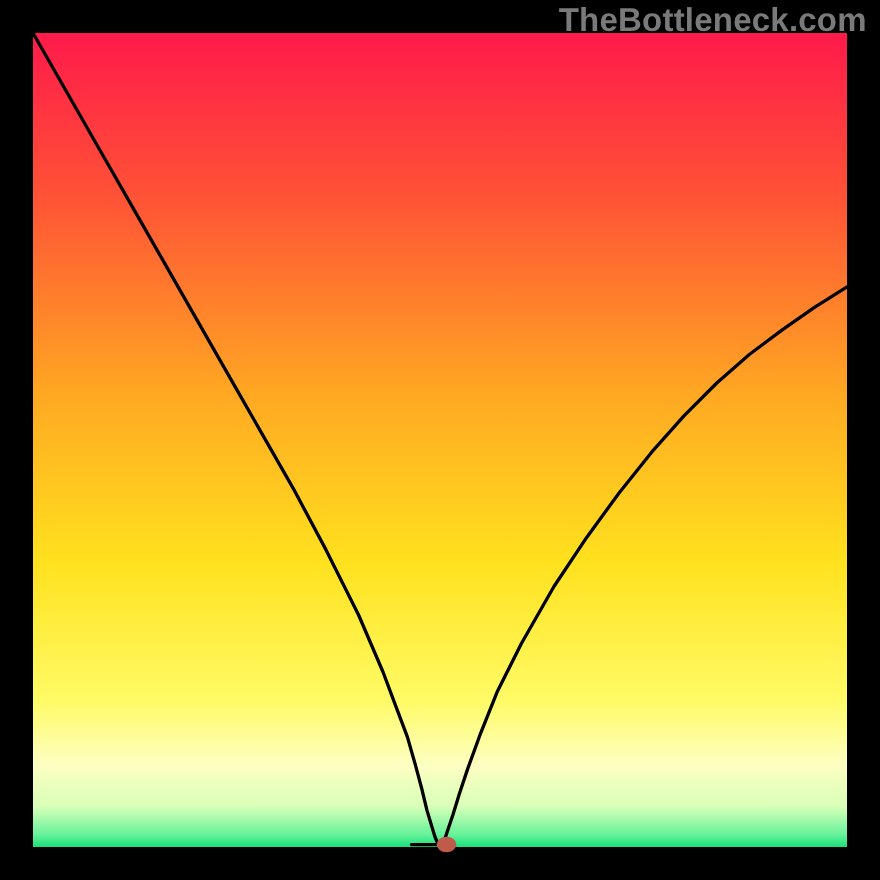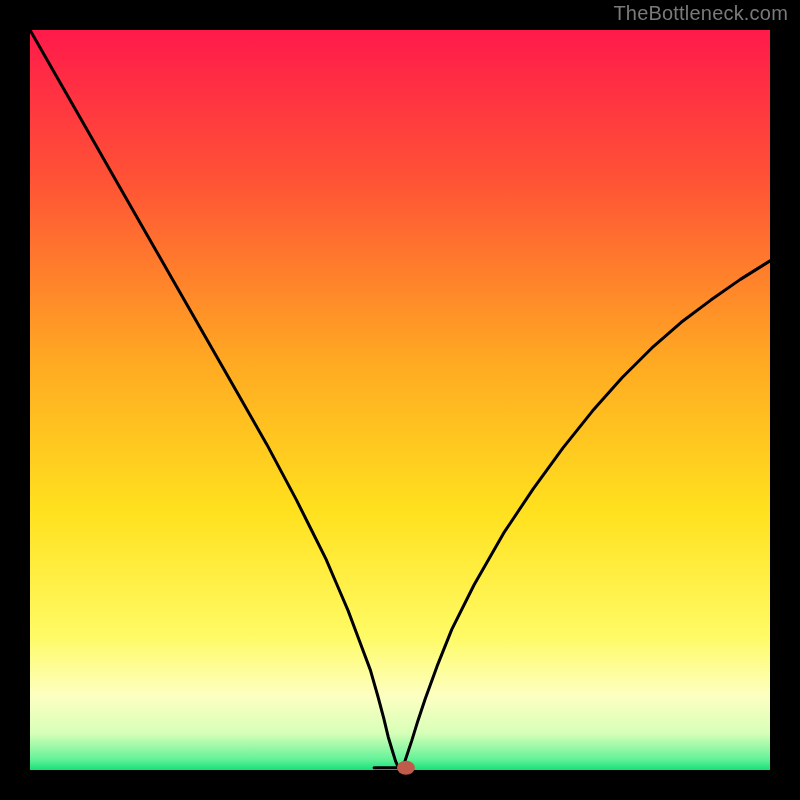--- a/index.html
+++ b/index.html
@@ -17,22 +17,22 @@
     top: 0;
     width: 800px;
     height: 800px;
     background: #000;
   }
   .watermark {
     position: absolute;
     top: 2px;
     right: 12px;
     color: #7a7a7a;
-    font-size: 20px;
-    font-weight: 400;
+    font-size: 30px;
+    font-weight: 700;
     letter-spacing: 0.2px;
     user-select: none;
   }
   svg {
     position: absolute;
     left: 0;
     top: 0;
   }
 </style>
 </head>

